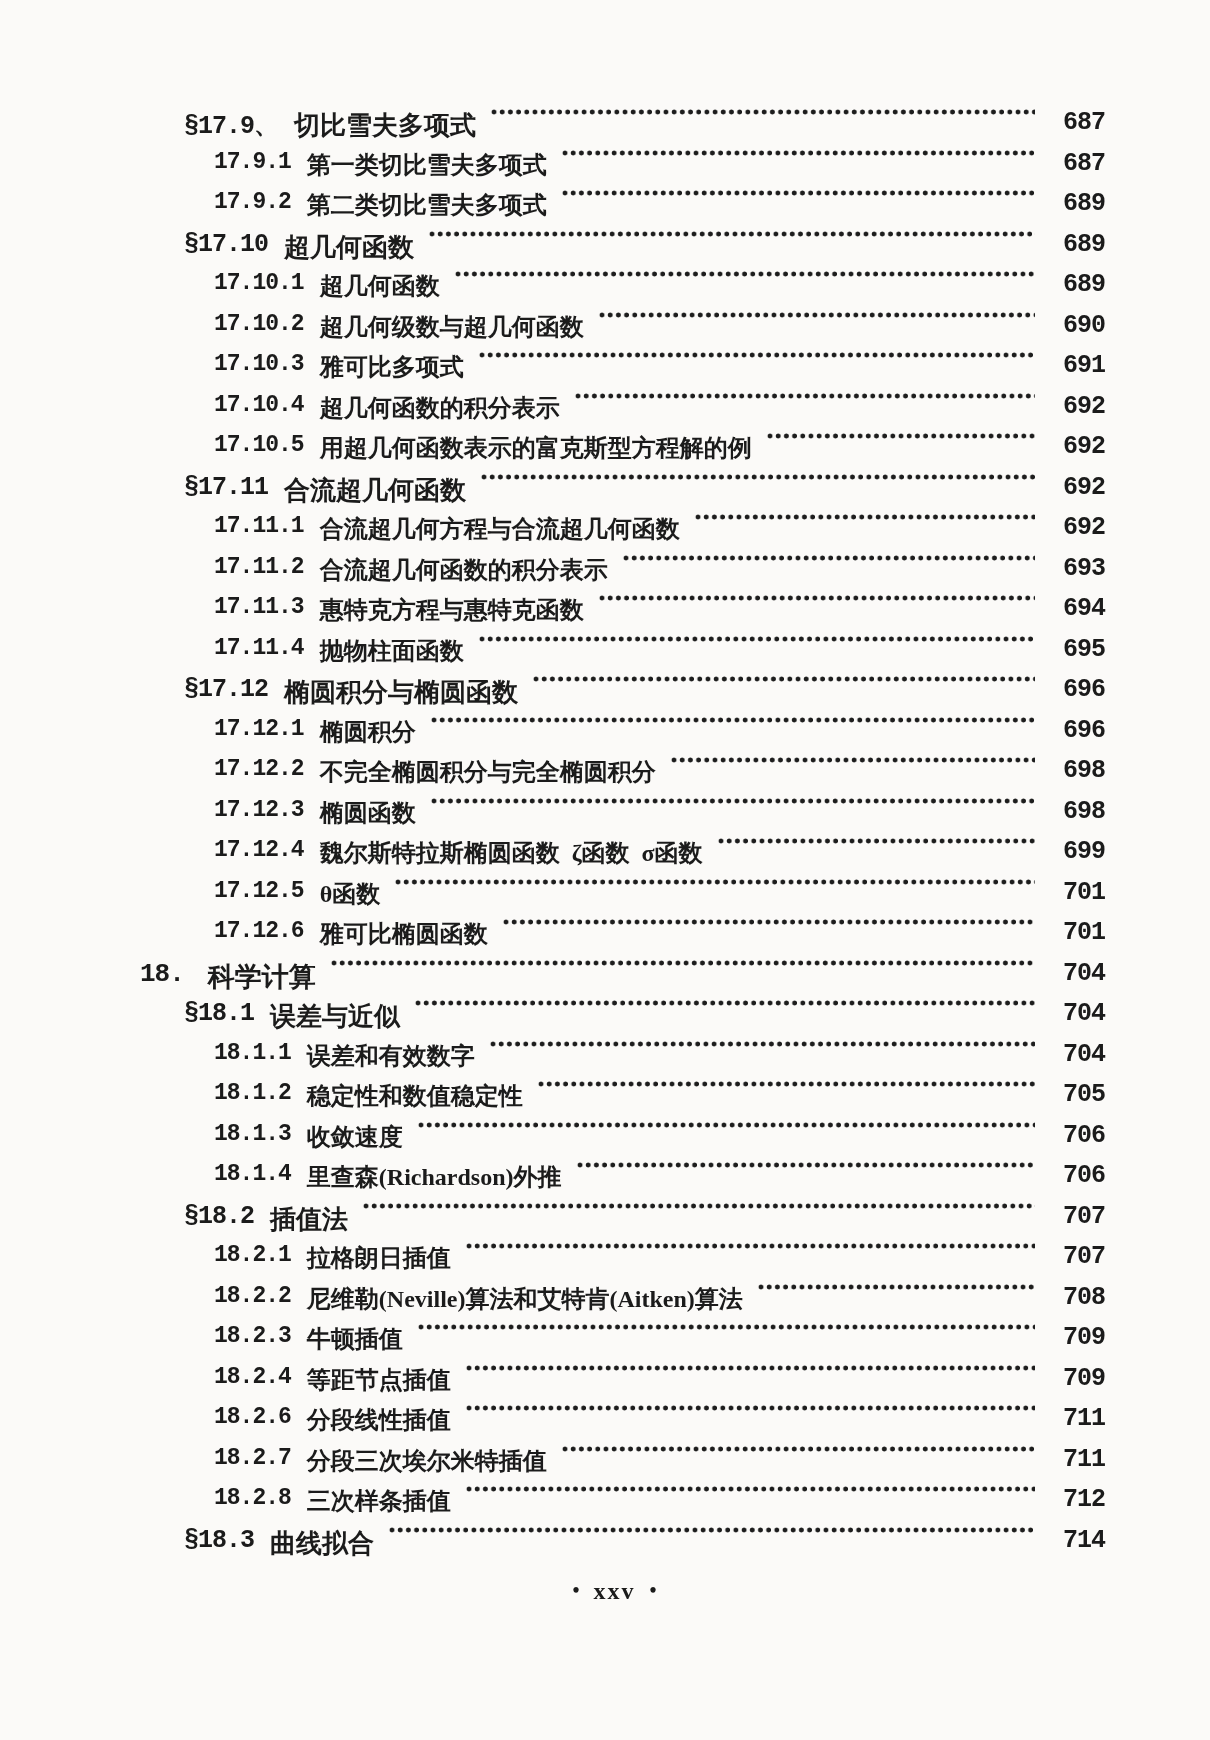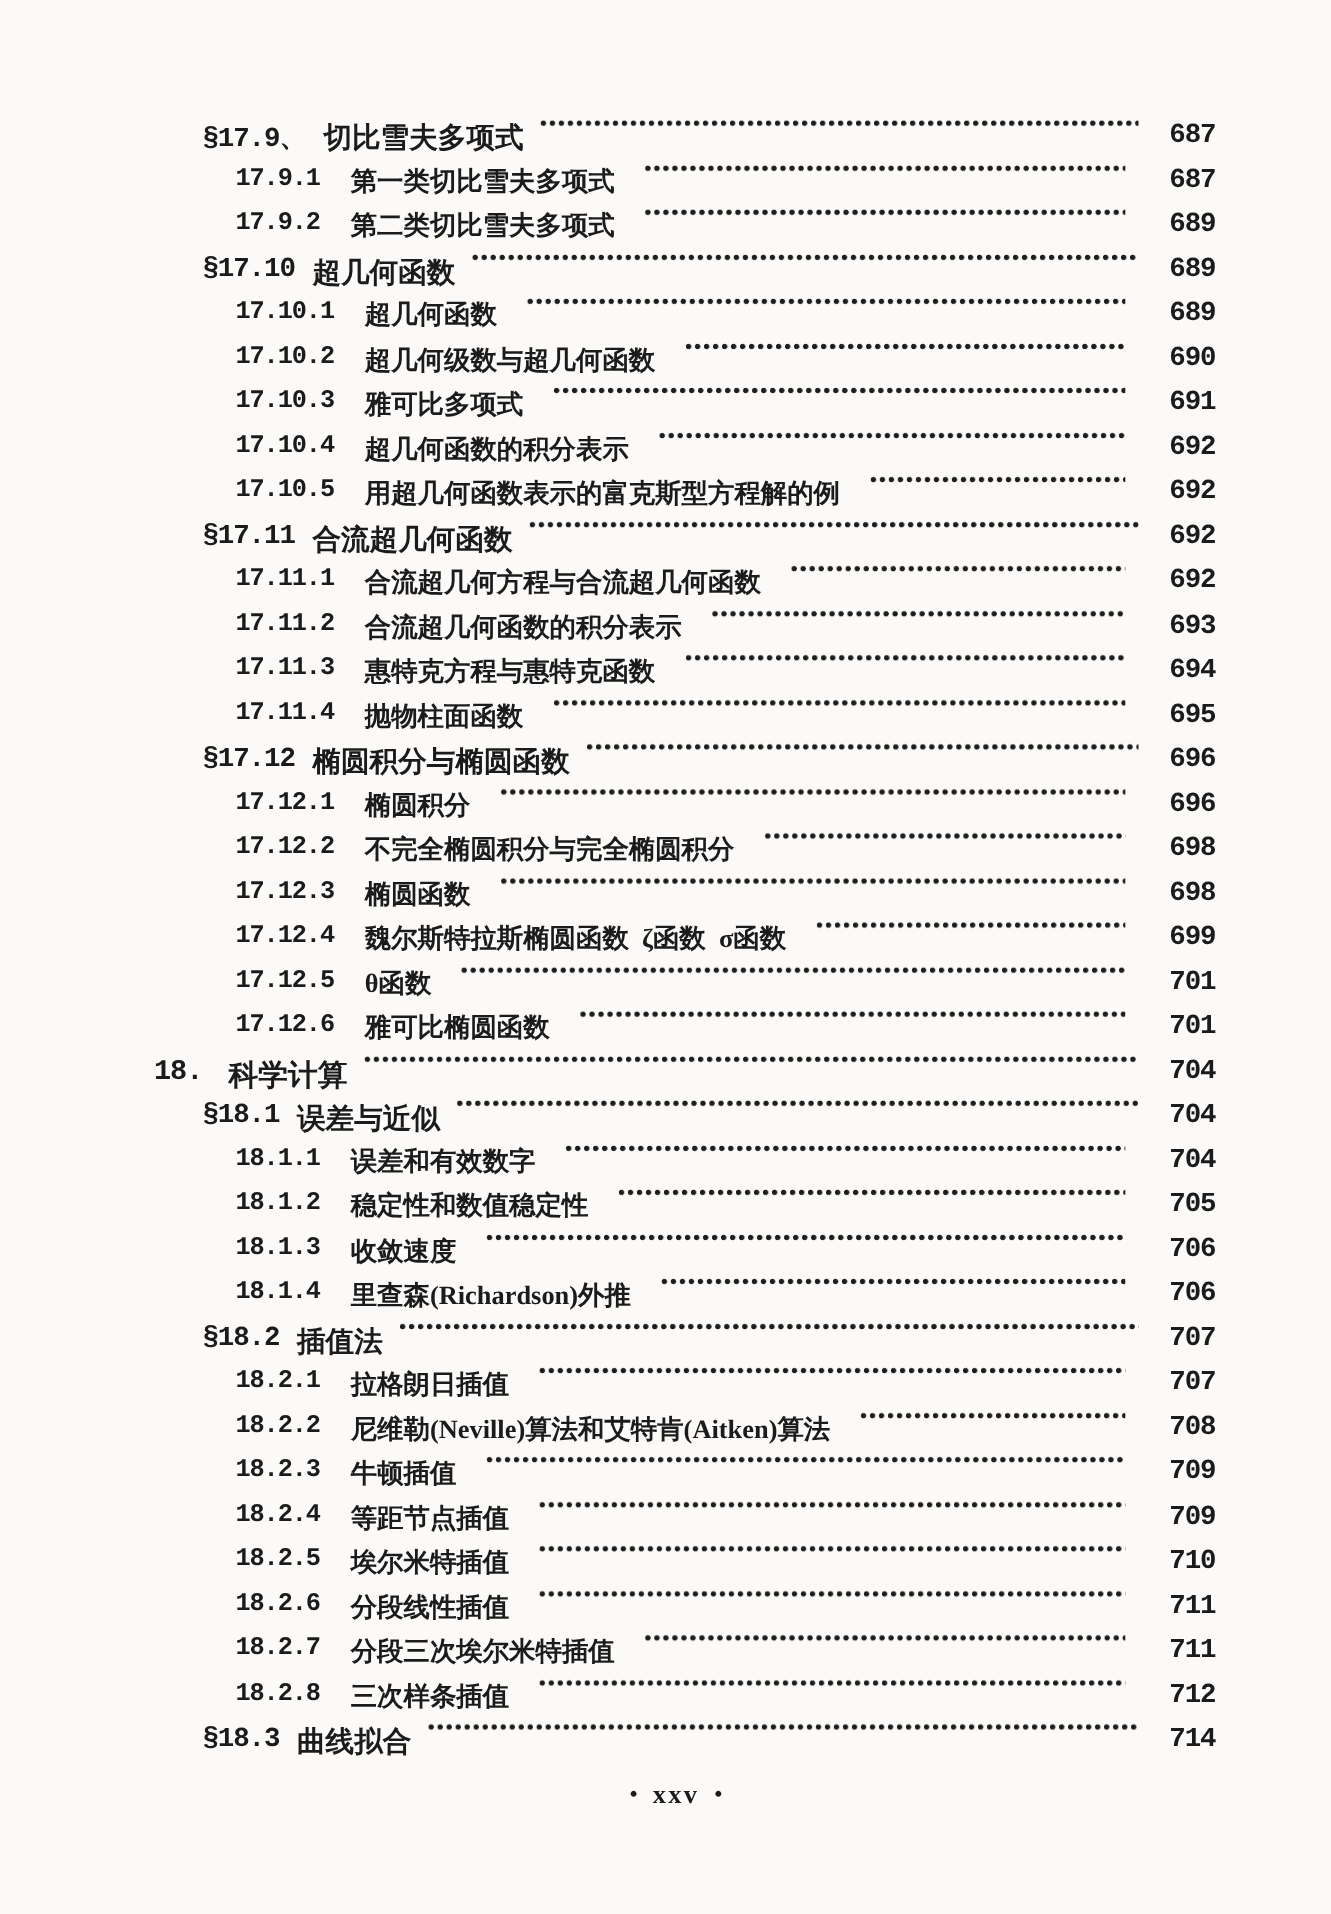--- a/index.html
+++ b/index.html
@@ -56,21 +56,21 @@
     text-align: right;
     letter-spacing: -1px;
     font-size: 25px;
   }
   
   .toc-row.chapter { padding-left: 0; font-size: 27px; }
   .toc-row.chapter .num { font-size: 26px; margin-right: 24px; }
   .toc-row.chapter .title { font-weight: 700; }
   .toc-row.section { padding-left: 44px; font-size: 26px; }
   .toc-row.section .num { font-size: 25px; }
-  .toc-row.subsection { padding-left: 74px; font-size: 24px; gap: 12px; }
+  .toc-row.subsection { padding-left: 74px; font-size: 24px; }
   .toc-row.subsection .num { font-size: 23px; }
   .footer {
     margin-top: 12px;
     text-align: center;
     padding-right: 16px;
     font-size: 24px;
     font-weight: 700;
     color: #1b1b1b;
   }
   .footer .bullet {
@@ -274,26 +274,20 @@
     <span class="leader"></span>
     <span class="pagenum">709</span>
   </div>
       <div class="toc-row subsection">
     <span class="num">18.2.4</span>
     <span class="title">等距节点插值</span>
     <span class="leader"></span>
     <span class="pagenum">709</span>
   </div>
       <div class="toc-row subsection">
-    <span class="num">18.2.5</span>
-    <span class="title">埃尔米特插值</span>
-    <span class="leader"></span>
-    <span class="pagenum">710</span>
-  </div>
-      <div class="toc-row subsection">
     <span class="num">18.2.6</span>
     <span class="title">分段线性插值</span>
     <span class="leader"></span>
     <span class="pagenum">711</span>
   </div>
       <div class="toc-row subsection">
     <span class="num">18.2.7</span>
     <span class="title">分段三次埃尔米特插值</span>
     <span class="leader"></span>
     <span class="pagenum">711</span>

